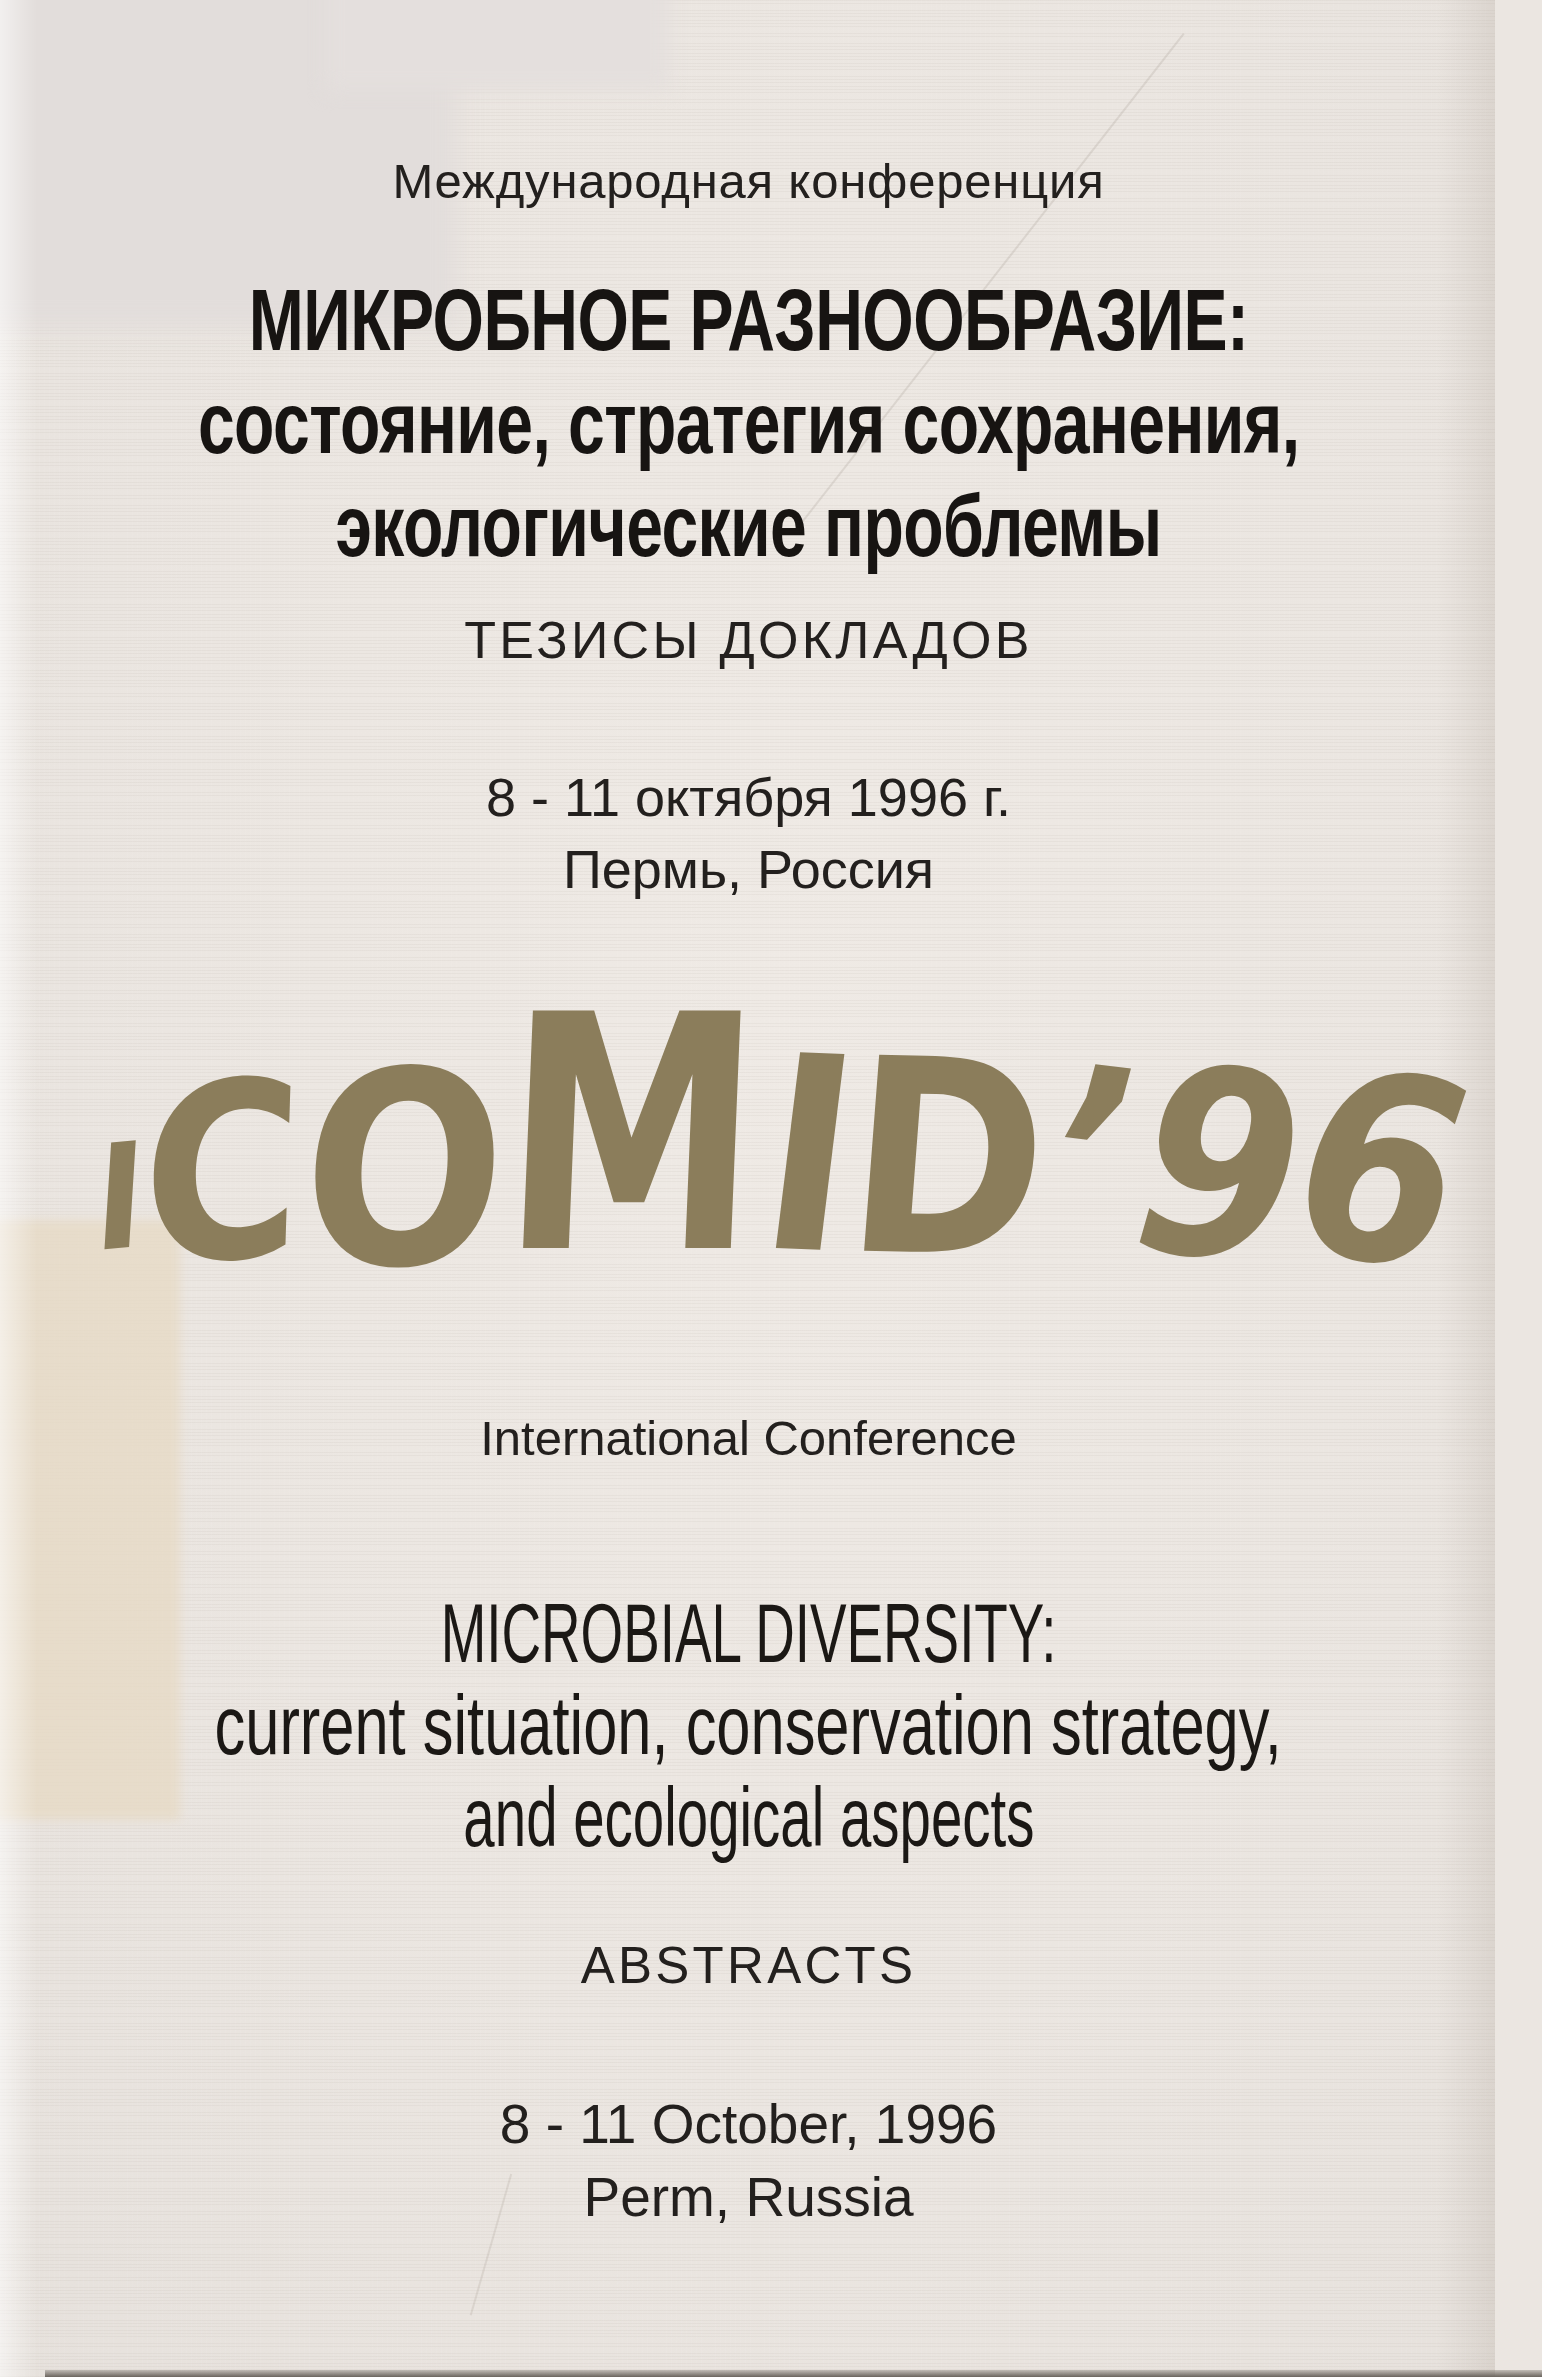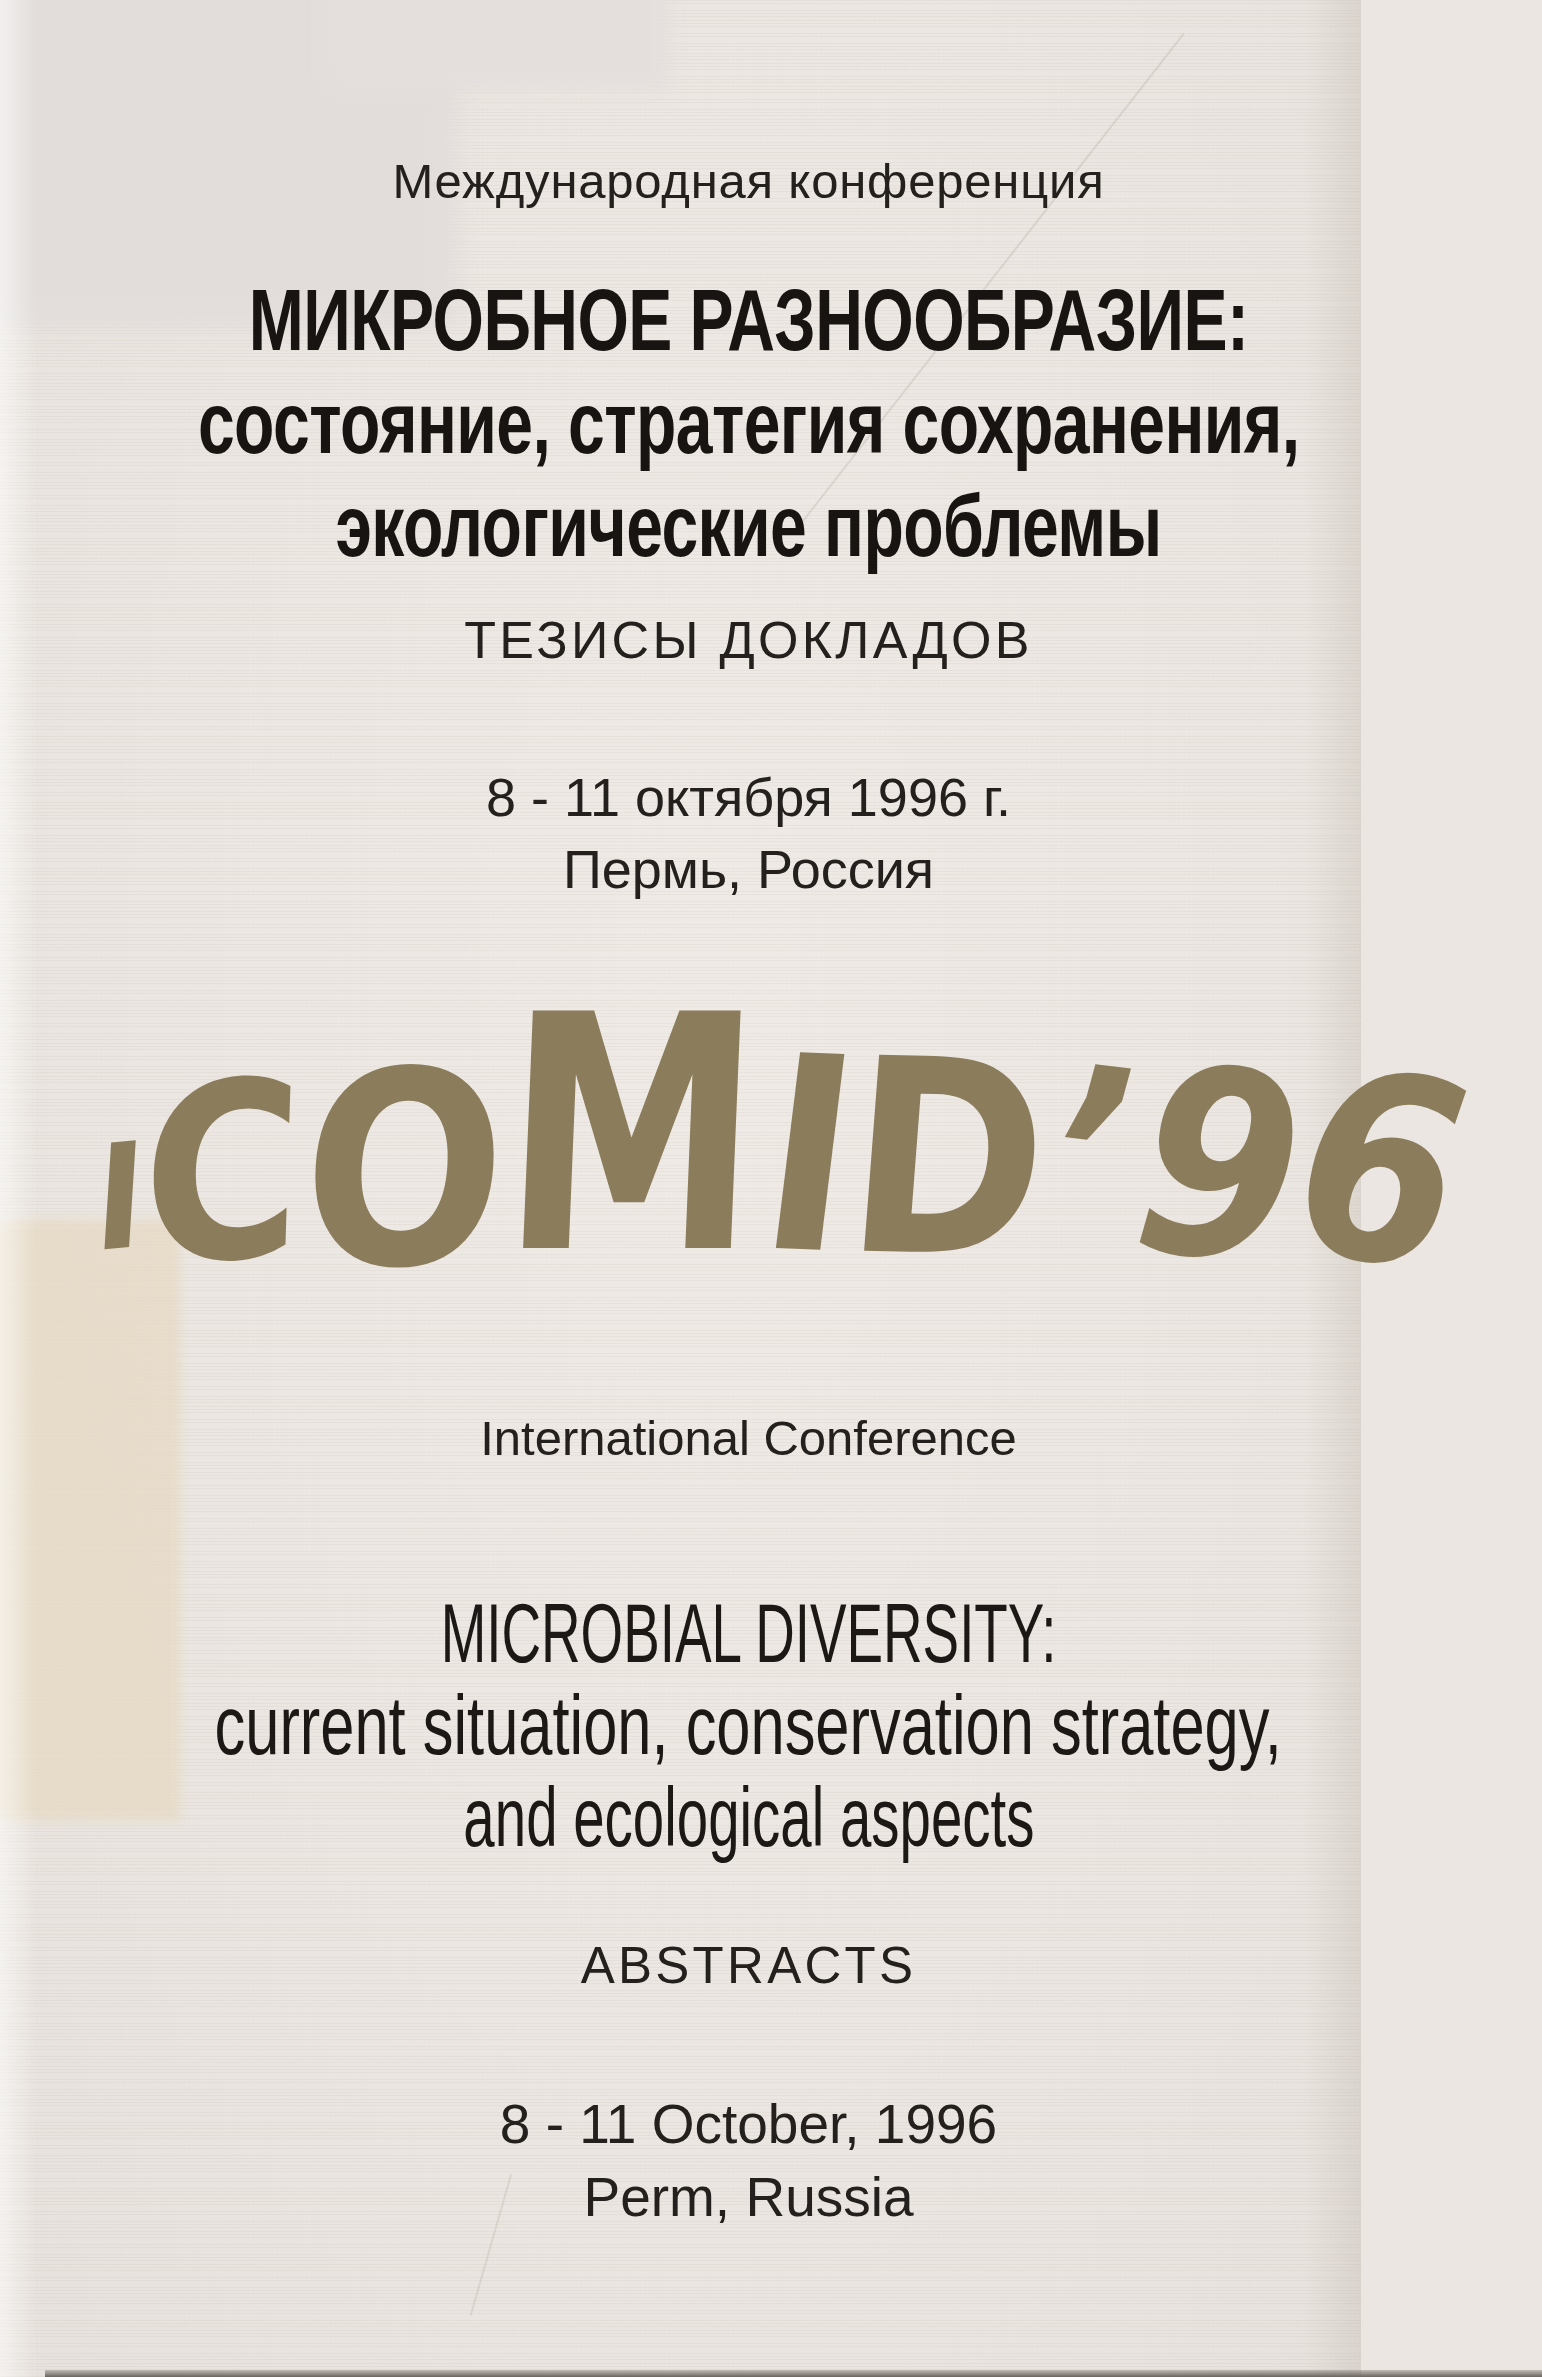--- a/index.html
+++ b/index.html
@@ -3,27 +3,26 @@
 <meta charset="utf-8">
 <style>
   html,body{margin:0;padding:0;}
   body{
     width:1543px;height:2377px;
     font-family:"Liberation Sans","DejaVu Sans",sans-serif;
     overflow:hidden;
     background:#ebe6e1;
   }
   .cover{
-    position:relative;width:1329px;height:2377px;
+    position:relative;width:1495px;height:2377px;
     color:#1d1a18;
     background:
       repeating-linear-gradient(180deg, rgba(172,162,152,0.10) 0 0.8px, rgba(255,255,255,0.0) 0.8px 3.3px),
       repeating-linear-gradient(90deg, rgba(255,255,255,0.05) 0 0.8px, rgba(0,0,0,0.0) 0.8px 4.9px),
       radial-gradient(ellipse at 52% 42%, #efeae5 0%, #ebe6e1 55%, #e6e1dc 100%);
-    padding-left: 32px;
   }
   
   .patch{position:absolute;pointer-events:none;}
   .patch-topleft{
     left:-49px;top:-65px;width:506px;height:392px;
     background:#e2dddb;filter:blur(11.4px);
   }
   .patch-topcenter{
     left:326px;top:-49px;width:343px;height:139px;
     background:#e4dfdd;filter:blur(9.8px);

